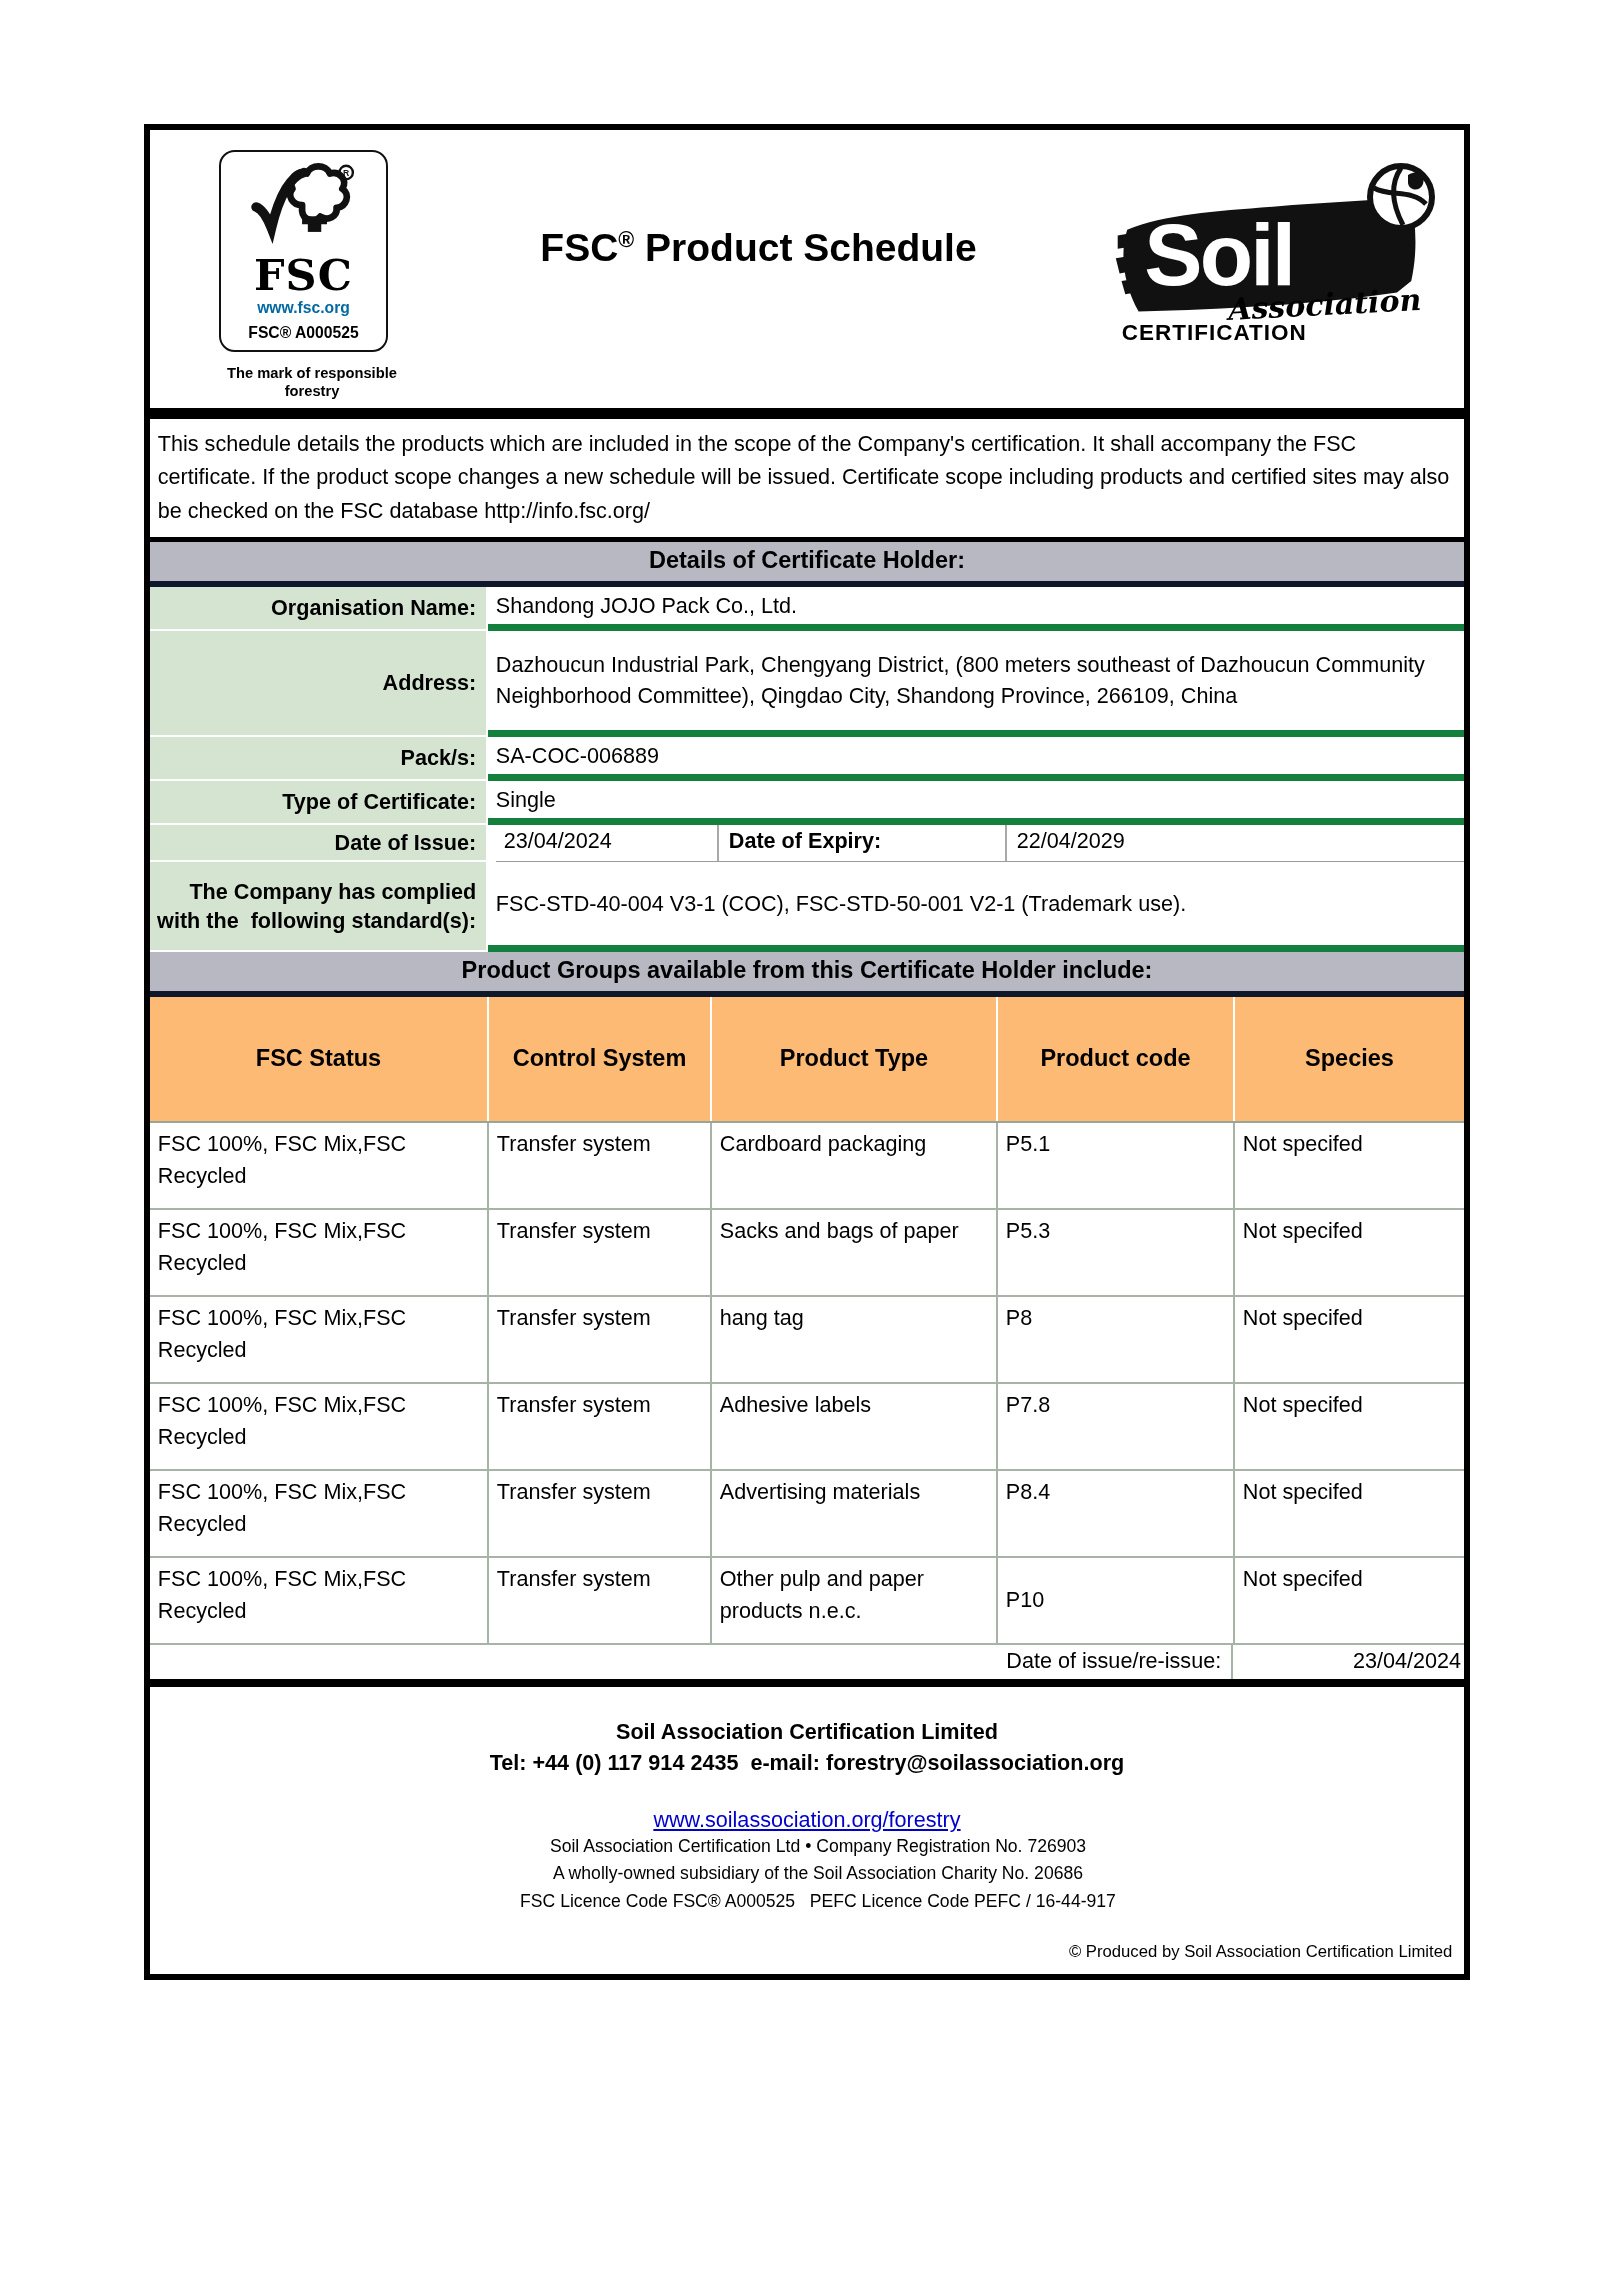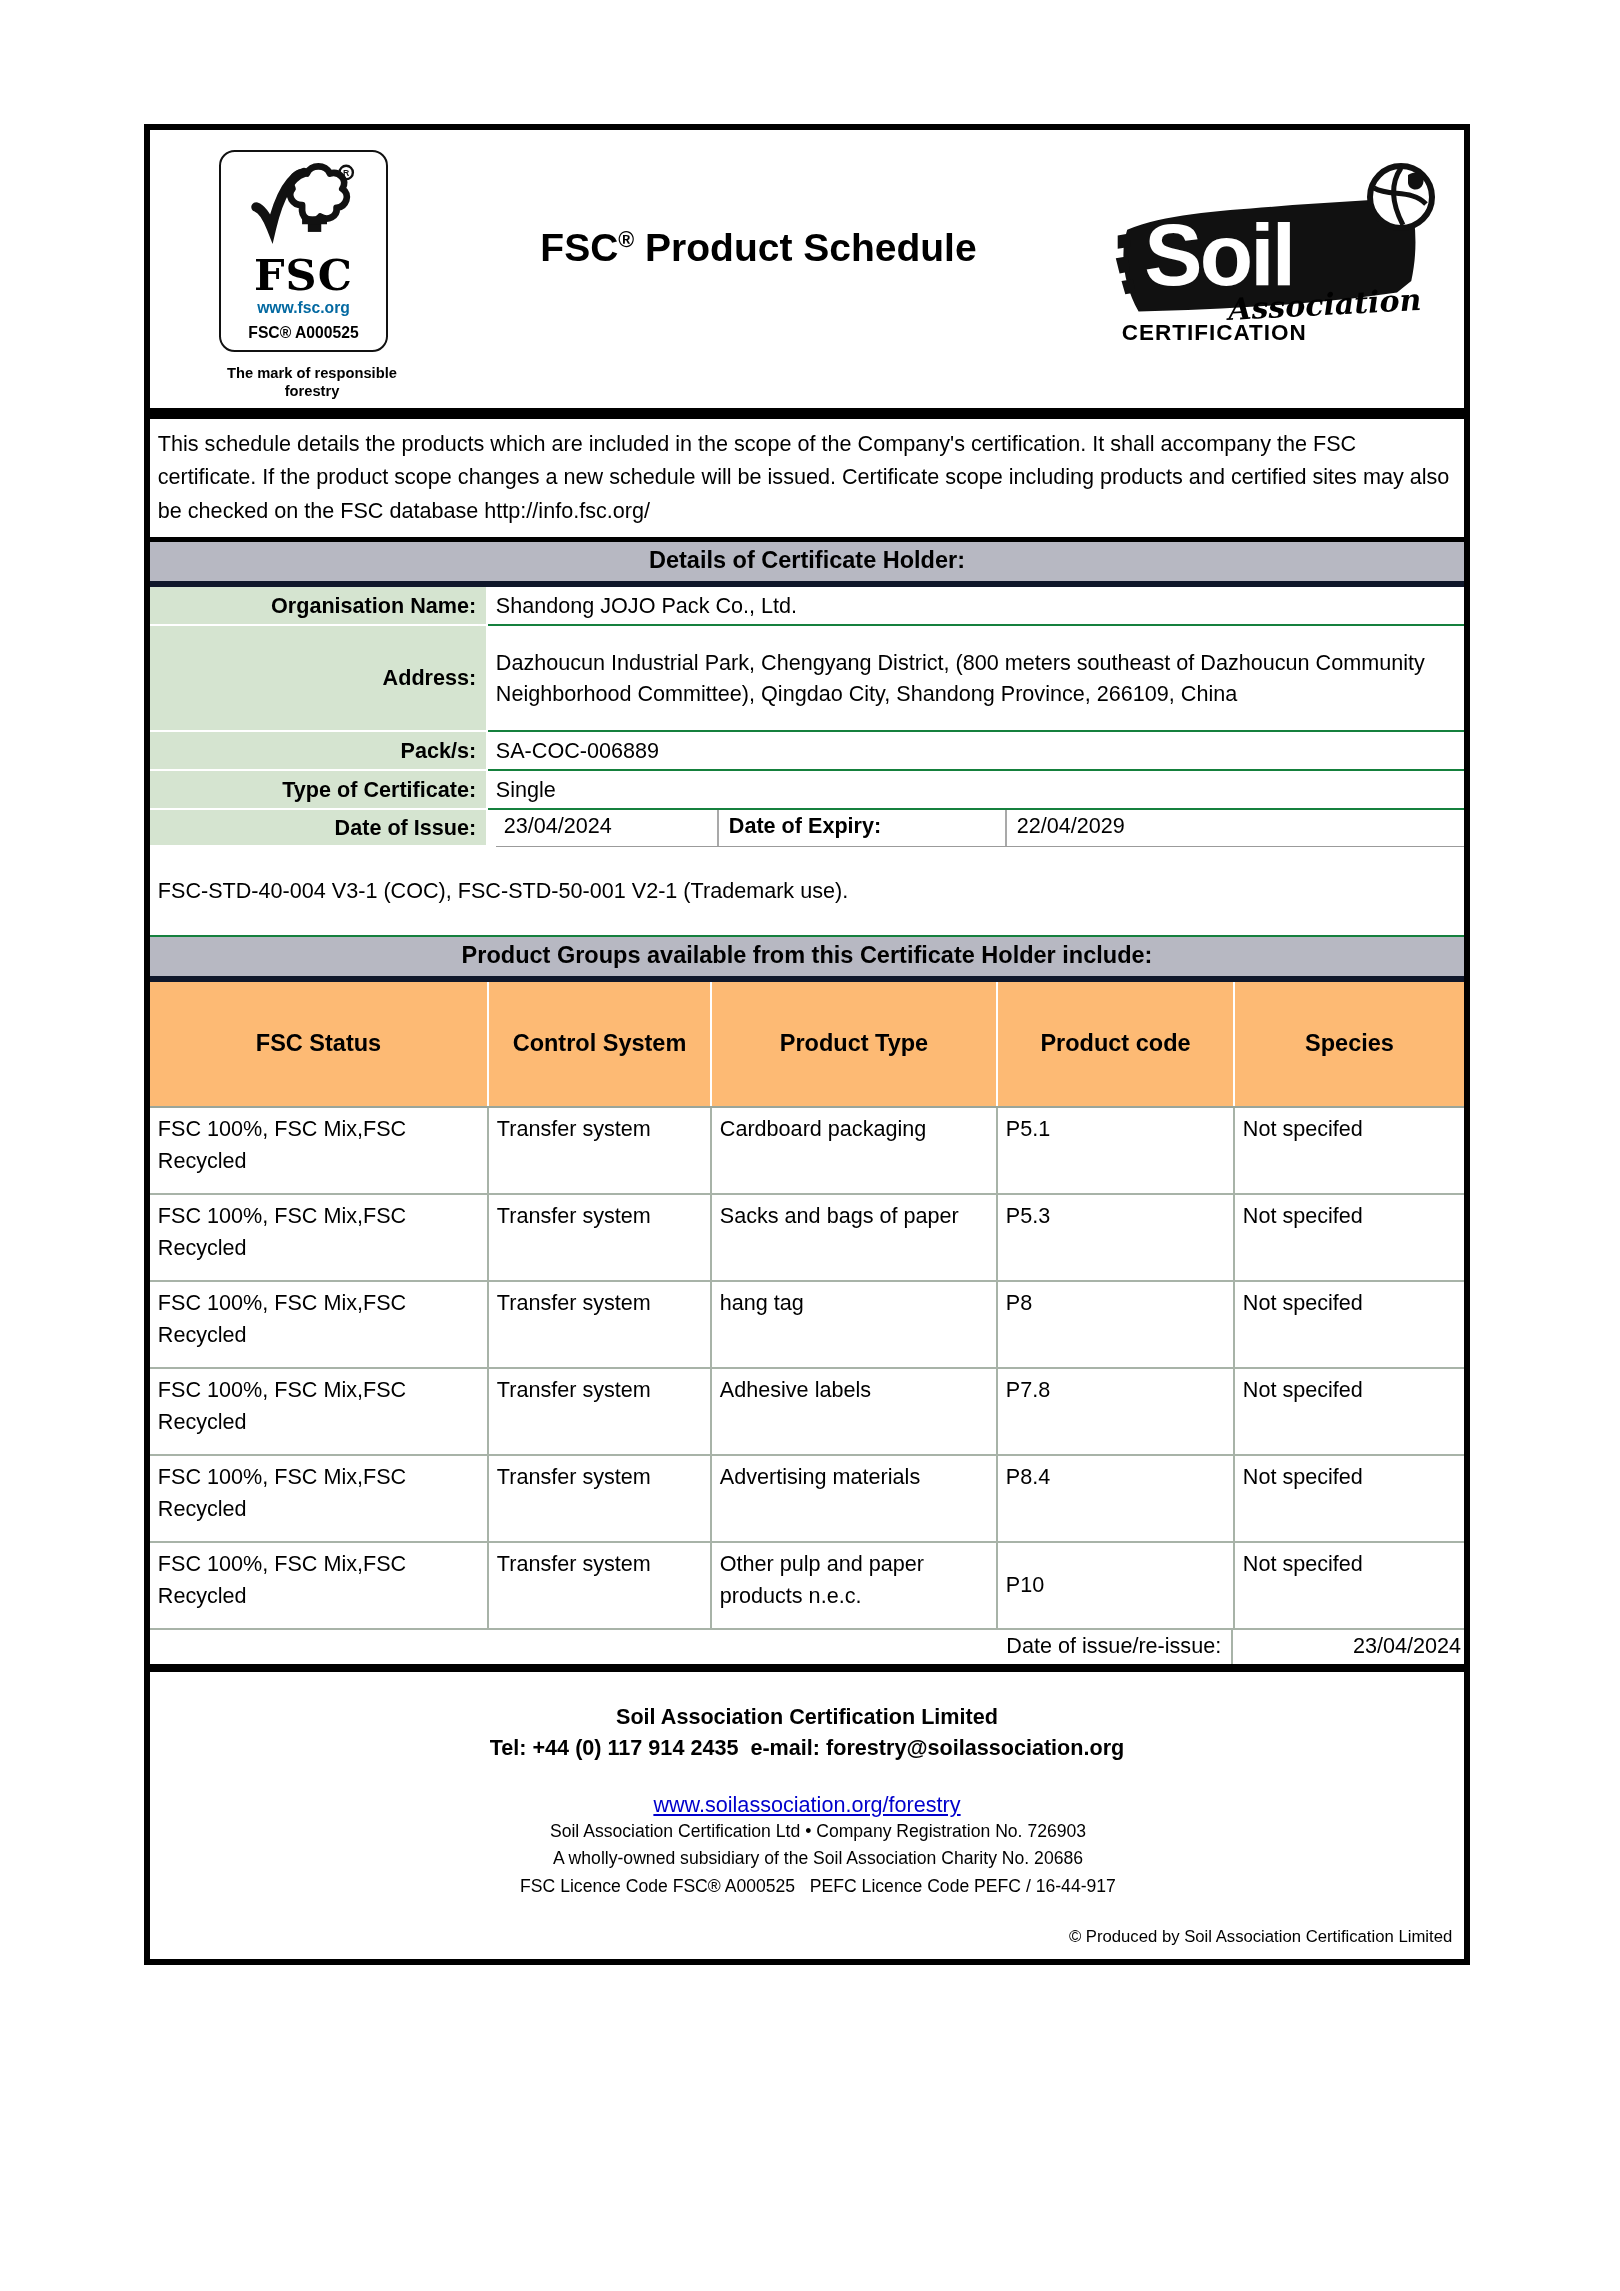--- a/index.html
+++ b/index.html
@@ -29,21 +29,21 @@
   
   .body-box { border:6.9px solid #000; border-top:5.9px solid #000; background:#fff; }
   .intro { padding:7.8px 11.8px 9.8px 7.8px; font-size:21.6px; line-height:1.55; border-bottom:5.9px solid #000; }
   .bar { background:#b7b8c2; text-align:center; font-weight:bold; font-size:23.5px; padding:4.9px 0 6.9px; border-bottom:6px solid #0f172a; }
 
   
   .drow { display:flex; }
   .dlabel { width:338px; flex:0 0 338px; background:#d5e4d0; font-weight:bold; font-size:21.6px; text-align:right;
             padding:2.9px 9.8px 2.9px 3.9px; border-bottom:2.9px solid #fff; border-right:2px solid #fff;
             display:flex; align-items:center; justify-content:flex-end; line-height:1.35; }
-  .dvalue { flex:1; font-size:21.6px; padding:2.9px 7.8px; border-bottom:2px solid #15803d; display:flex; align-items:center; line-height:1.45; }
+  .dvalue { flex:1; font-size:21.6px; padding:2.9px 7.8px; border-bottom:7px solid #15803d; display:flex; align-items:center; line-height:1.45; }
   .h38 { min-height:37px; } .h108 { min-height:106px; } .h34 { min-height:33px; } .h36 { min-height:35px;gap:8px; } .h92 { min-height:90px; }
   .dvalue-issue { flex:1; display:flex; padding:0; font-size:21.6px; border-bottom:1px solid #9b9b9b; }
   .cell-issue { width:223px; flex:0 0 223px; border-right:2px solid #a9a9a9; padding:2.9px 7.8px; }
   .cell-explabel { width:288px; flex:0 0 288px; font-weight:bold; border-right:2px solid #a9a9a9; padding:2.9px 9.8px; }
   .cell-expval { flex:1; padding:2.9px 9.8px; }
   .pre { white-space:pre-wrap; }
 
   
   table.ptable { width:100%; border-collapse:collapse; table-layout:fixed; }
   .ptable col.c1{width:338px;} .ptable col.c2{width:223px;} .ptable col.c3{width:286px;} .ptable col.c4{width:237px;} .ptable col.c5{width:auto;}
@@ -143,20 +143,21 @@
     <div class="drow h36">
       <div class="dlabel">Date of Issue:</div>
       <div class="dvalue-issue">
         <div class="cell-issue">23/04/2024</div>
         <div class="cell-explabel">Date of Expiry:</div>
         <div class="cell-expval">22/04/2029</div>
       </div>
     </div>
 
     <div class="drow h92">
+      <div class="dlabel pre">The Company has complied with the  following standard(s):</div>
       <div class="dvalue">FSC-STD-40-004 V3-1 (COC), FSC-STD-50-001 V2-1 (Trademark use).</div>
     </div>
 
     <div class="bar">Product Groups available from this Certificate Holder include:</div>
 
     <table class="ptable">
       <colgroup>
           <col class="c1">
           <col class="c2">
           <col class="c3">

